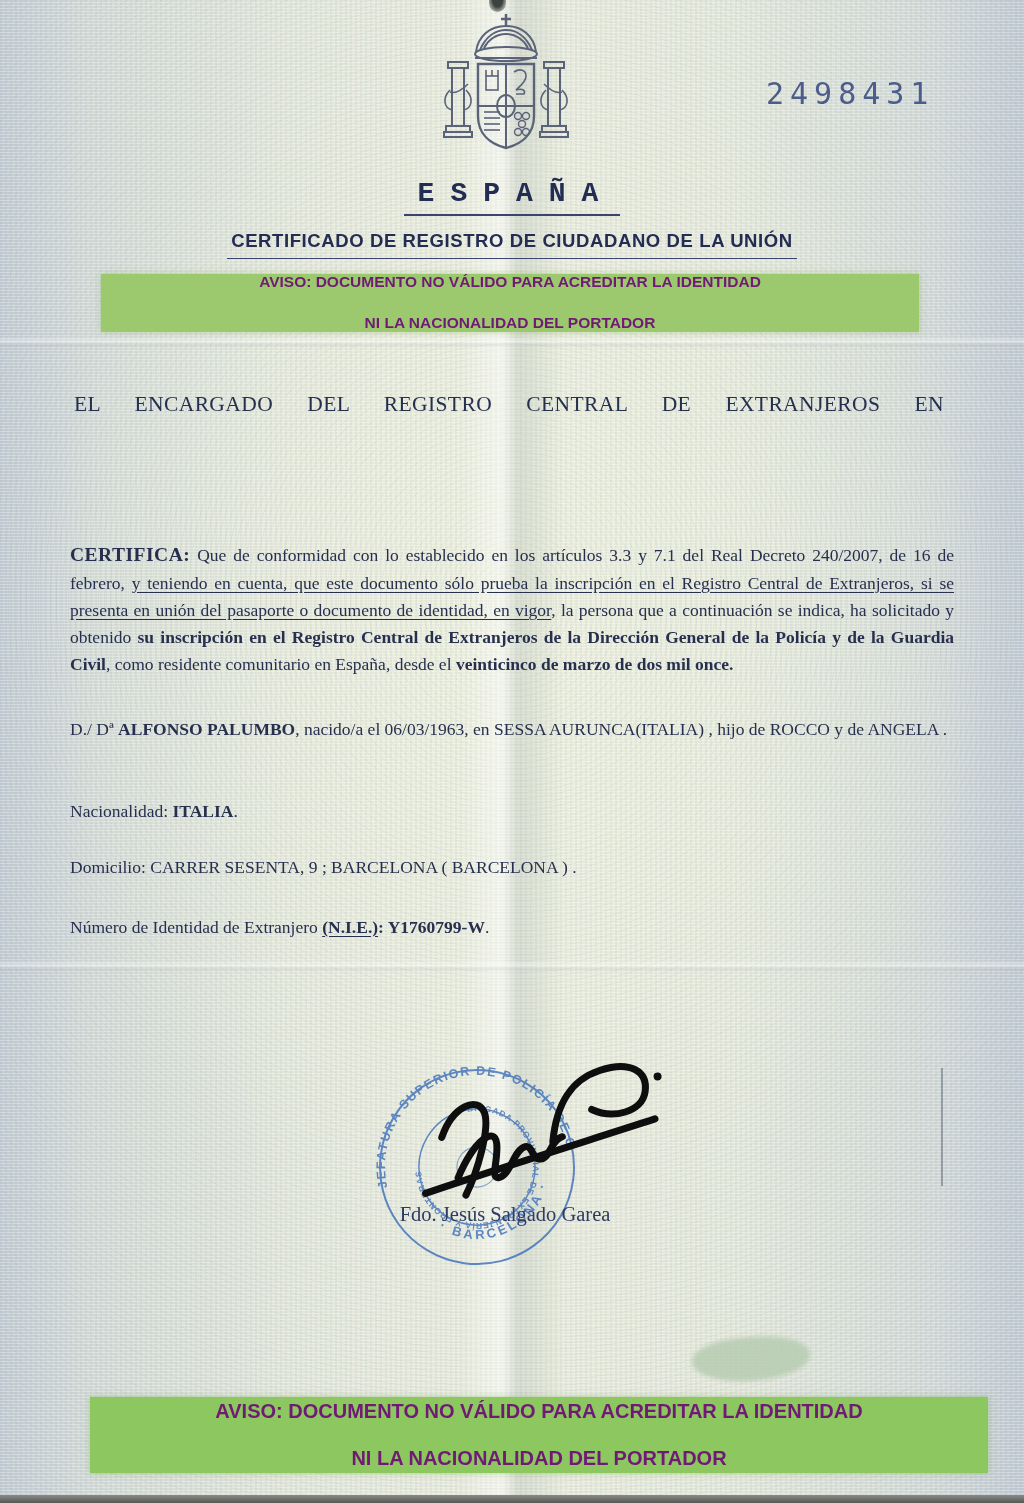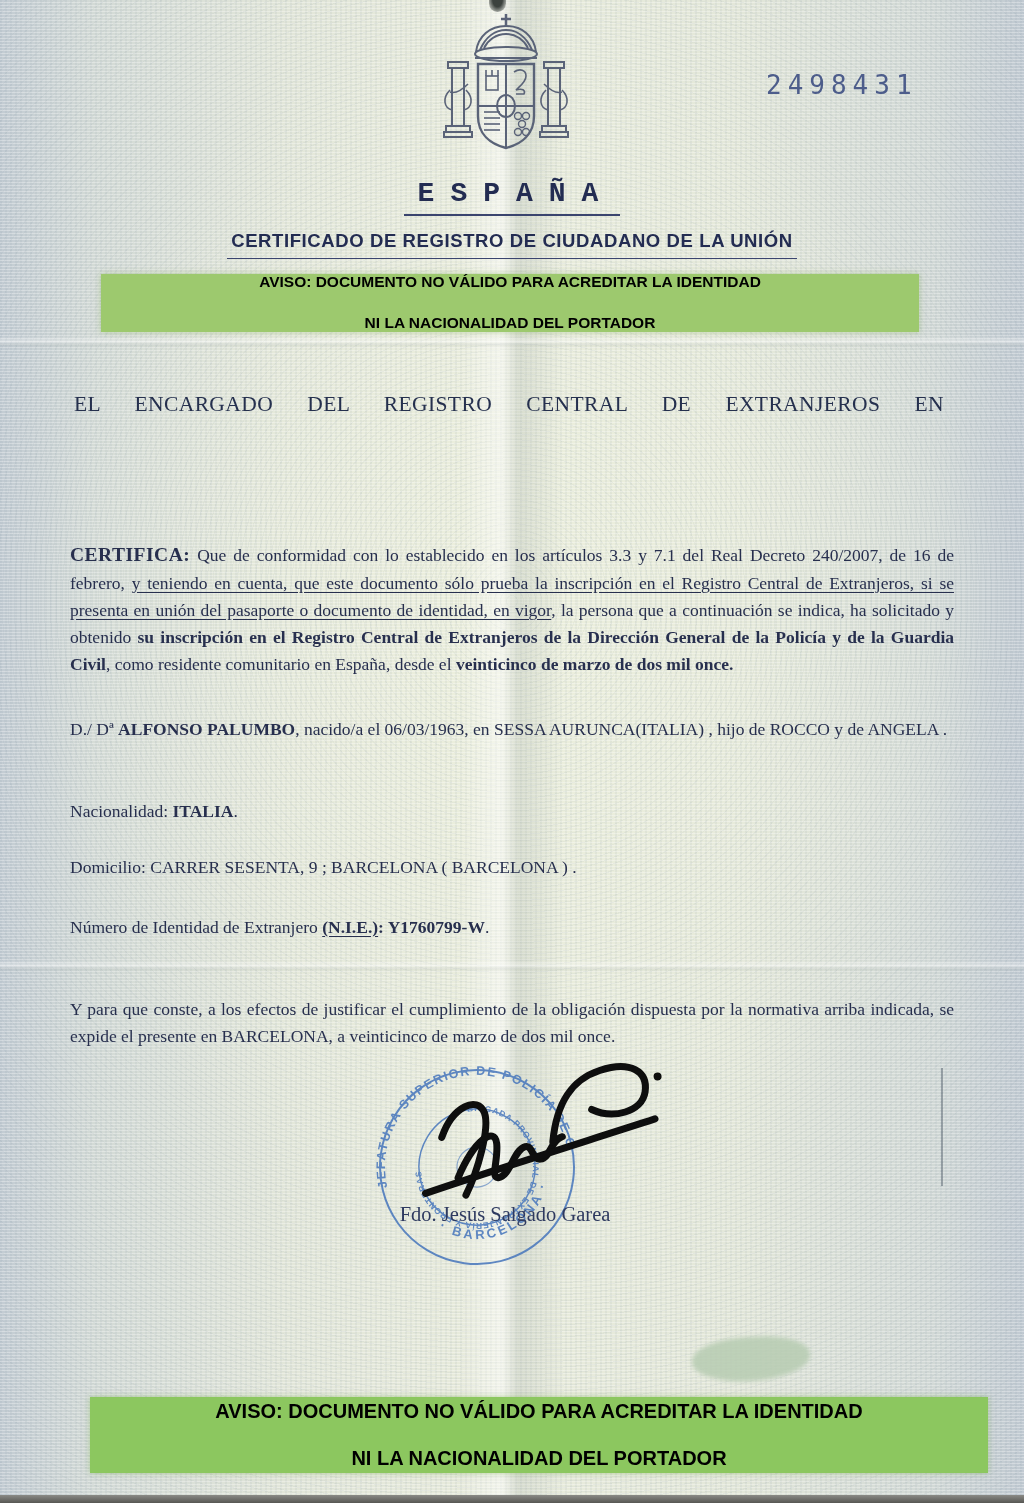--- a/index.html
+++ b/index.html
@@ -18,35 +18,35 @@
       repeating-linear-gradient(90deg, rgba(120,142,158,.09) 0 2px, rgba(0,0,0,0) 2px 5px);
   }
   .fold-v{position:absolute;top:0;bottom:0;left:0;right:0;pointer-events:none;
     background:linear-gradient(90deg, rgba(0,0,0,0) 45%, rgba(255,255,255,.45) 49%, rgba(150,162,158,.22) 50.6%, rgba(0,0,0,0) 55%);}
   .crease{position:absolute;left:0;width:100%;height:12px;pointer-events:none;
     background:linear-gradient(180deg, rgba(0,0,0,0), rgba(255,255,255,.40) 50%, rgba(140,152,150,.14) 70%, rgba(0,0,0,0));}
   .notch-top{position:absolute;left:489px;top:0;width:17px;height:12px;border-radius:0 0 9px 9px;
     background:radial-gradient(ellipse at 50% 0%, #3c423e 40%, rgba(60,66,62,0) 95%);}
   .scan-strip{position:absolute;left:0;bottom:0;width:100%;height:8px;background:linear-gradient(180deg,#8a8a86,#575753);}
 
-  .serial{position:absolute;left:766px;top:70px;font-family:"DejaVu Sans Mono",monospace;
-    font-size:26px;letter-spacing:6px;color:#3e4f83;opacity:.9;}
+  .serial{position:absolute;left:766px;top:76px;font-family:"DejaVu Sans Mono",monospace;
+    font-size:30px;letter-spacing:6px;color:#3e4f83;opacity:.9;}
 
   .arms{position:absolute;left:438px;top:6px;width:136px;height:162px;}
   .arms svg{width:100%;height:100%;}
 
   .country{position:absolute;left:0;top:178px;width:100%;text-align:center;}
   .country span{display:inline-block;font-family:Liberation Mono, monospace;font-weight:700;
     font-size:28px;letter-spacing:16px;color:#232c52;border-bottom:2px solid #3a446e;
     padding:0 6px 5px 14px;}
   .doc-title{position:absolute;left:0;top:230px;width:100%;text-align:center;}
   .doc-title span{display:inline-block;font-family:"Liberation Sans",sans-serif;font-weight:700;
     font-size:18.5px;letter-spacing:.6px;color:#232c52;border-bottom:1.5px solid #3a446e;padding:0 4px 6px 4px;}
 
-  .banner{position:absolute;font-family:"Liberation Sans",sans-serif;font-weight:700;color:#000000;
+  .banner{position:absolute;font-family:"Liberation Sans",sans-serif;font-weight:700;color:#701a75;
     display:flex;flex-direction:column;align-items:center;justify-content:center;text-align:center;line-height:1.35;gap:20px;}
   .banner-top{left:101px;top:274px;width:818px;height:58px;background:#9dc96e;font-size:15.5px;
     box-shadow:0 0 6px rgba(140,180,100,.5);}
   .banner-bottom{left:90px;top:1397px;width:898px;height:76px;background:#8cc75f;font-size:20px;
     box-shadow:0 0 6px rgba(130,180,90,.5);}
 
   .issuer{position:absolute;left:74px;top:388px;width:870px;font-size:21.5px;color:#25304e;
     letter-spacing:.4px;line-height:1.5;}
   .issuer .just{text-align:justify;text-align-last:justify;}
 
@@ -154,21 +154,20 @@
   <p class="para p-certifica"><span class="lbl">CERTIFICA:</span><span> Que de conformidad con lo establecido en los artículos 3.3 y 7.1 del Real Decreto 240/2007, de 16 de febrero, </span><span class="u">y teniendo en cuenta, que este documento sólo prueba la inscripción en el Registro Central de Extranjeros, si se presenta en unión del pasaporte o documento de identidad, en vigor</span><span>, la persona que a continuación se indica, ha solicitado y obtenido </span><span class="b">su inscripción en el Registro Central de Extranjeros de la Dirección General de la Policía y de la Guardia Civil</span><span>, como residente comunitario en España, desde el </span><span class="b">veinticinco de marzo de dos mil once.</span></p>
 
   <p class="para p-person"><span>D./ Dª </span><span class="b">ALFONSO PALUMBO</span><span>, nacido/a el 06/03/1963, en SESSA AURUNCA(ITALIA) , hijo de ROCCO y de ANGELA .</span></p>
 
   <p class="para p-nationality"><span>Nacionalidad: </span><span class="b">ITALIA</span><span>.</span></p>
 
   <p class="para p-domicile"><span>Domicilio: </span><span>CARRER SESENTA, 9 ; BARCELONA ( BARCELONA ) .</span></p>
 
   <p class="para p-nie"><span>Número de Identidad de Extranjero </span><span class="bu">(N.I.E.)</span><span class="b">: </span><span class="b">Y1760799-W</span><span>.</span></p>
 
-  <p class="para p-closing">Y para que conste, a los efectos de justificar el cumplimiento de la obligación dispuesta por la normativa arriba indicada, se expide el presente en BARCELONA, a veinticinco de marzo de dos mil once.</p>
 
   <div class="stamp-wrap">
     <svg class="stamp" viewBox="0 0 210 210">
       <defs>
         <path id="arcTop" d="M13,105 A92,92 0 0 1 197,105"></path>
         <path id="arcBottom" d="M33,105 A72,72 0 0 0 177,105"></path>
         <path id="arcInner" d="M105,49 A56,56 0 1 1 104.9,49"></path>
       </defs>
       <circle cx="105" cy="105" r="97" stroke="#4b79bd" stroke-width="2" fill="none"></circle>
       <circle cx="105" cy="105" r="58" stroke="#4b79bd" stroke-width="1.5" fill="none"></circle>

